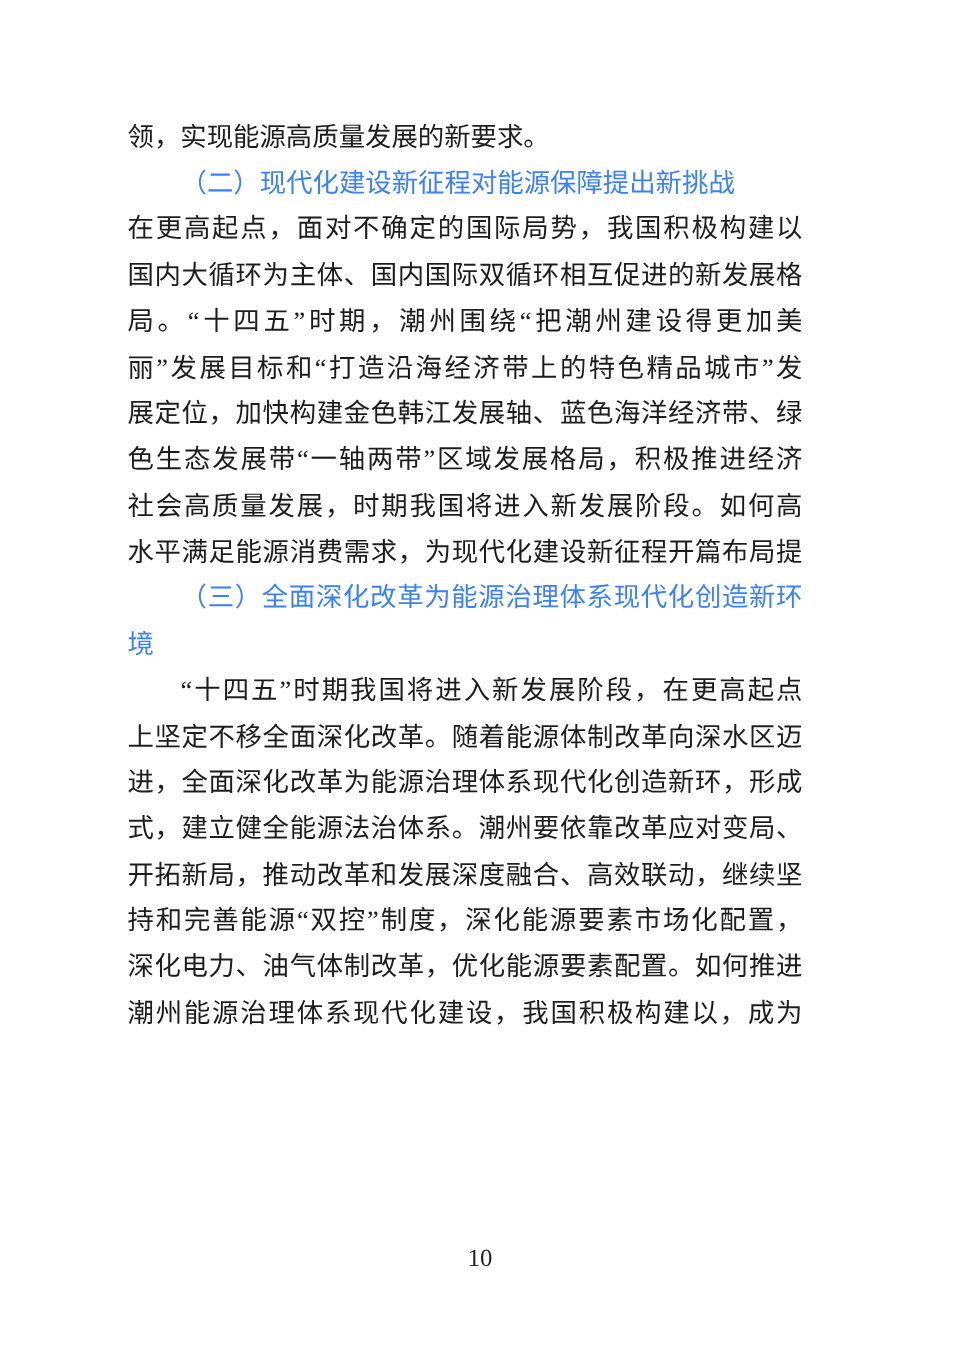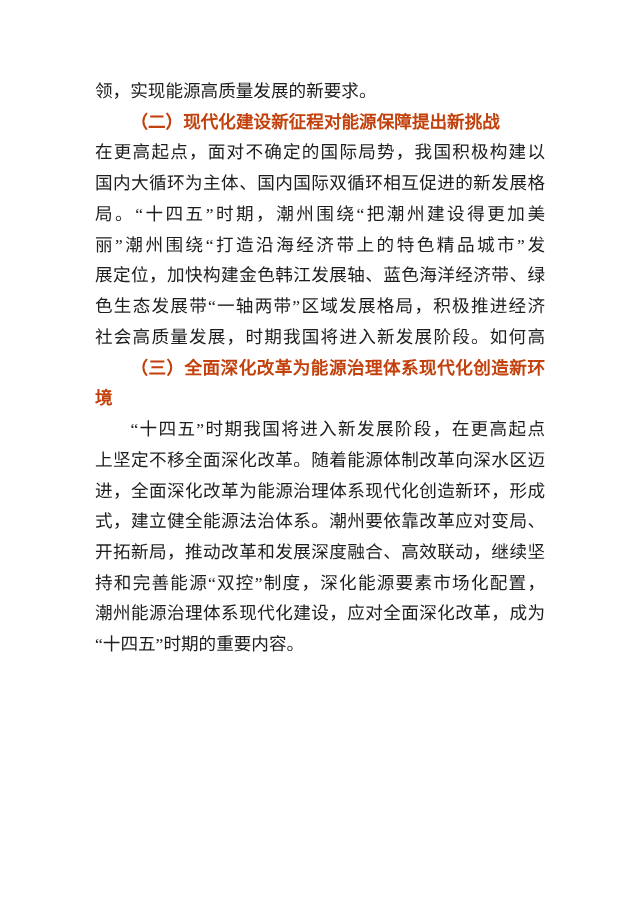--- a/index.html
+++ b/index.html
@@ -15,21 +15,21 @@
     font-family: "Liberation Serif", "DejaVu Serif", serif;
     color: #1d1d1f;
   }
   .doc-page {
     position: absolute;
     inset: 0;
     background: #ffffff;
   }
   .doc-content {
     position: absolute;
-    left: 95px;
+    left: 85px;
     top: 76px;
     width: 450px;
   }
   .block {
     margin: 0;
     padding: 0;
   }
   .line {
     font-size: 17.6px;
     line-height: 30.74px;
@@ -40,22 +40,22 @@
     white-space: normal;
     overflow: visible;
   }
   .line.fill {
     text-align-last: justify;
   }
   .line.indent {
     text-indent: 35.4px;
   }
   .heading .line {
-    font-weight: 700;
-    color: #c2410c;
+    font-weight: 400;
+    color: #3b82f6;
   }
   .page-number {
     position: absolute;
     top: 830px;
     left: 0;
     width: 100%;
     text-align: center;
     font-size: 16.5px;
     line-height: 18px;
     color: #22222a;
@@ -69,33 +69,35 @@
       <div class="block body">
         <div class="line">领，实现能源高质量发展的新要求。</div>
       </div>
       <div class="block heading">
         <div class="line indent">（二）现代化建设新征程对能源保障提出新挑战</div>
       </div>
       <div class="block body">
         <div class="line fill">在更高起点，面对不确定的国际局势，我国积极构建以</div>
         <div class="line fill">国内大循环为主体、国内国际双循环相互促进的新发展格</div>
         <div class="line fill">局。“十四五”时期，潮州围绕“把潮州建设得更加美</div>
-        <div class="line fill">丽”潮州围绕“打造沿海经济带上的特色精品城市”发</div>
+        <div class="line fill">丽”发展目标和“打造沿海经济带上的特色精品城市”发</div>
         <div class="line fill">展定位，加快构建金色韩江发展轴、蓝色海洋经济带、绿</div>
         <div class="line fill">色生态发展带“一轴两带”区域发展格局，积极推进经济</div>
         <div class="line fill">社会高质量发展，时期我国将进入新发展阶段。如何高</div>
+        <div class="line fill">水平满足能源消费需求，为现代化建设新征程开篇布局提</div>
       </div>
       <div class="block heading">
         <div class="line fill indent">（三）全面深化改革为能源治理体系现代化创造新环</div>
         <div class="line">境</div>
       </div>
       <div class="block body">
         <div class="line fill indent">“十四五”时期我国将进入新发展阶段，在更高起点</div>
         <div class="line fill">上坚定不移全面深化改革。随着能源体制改革向深水区迈</div>
         <div class="line fill">进，全面深化改革为能源治理体系现代化创造新环，形成</div>
         <div class="line fill">式，建立健全能源法治体系。潮州要依靠改革应对变局、</div>
         <div class="line fill">开拓新局，推动改革和发展深度融合、高效联动，继续坚</div>
         <div class="line fill">持和完善能源“双控”制度，深化能源要素市场化配置，</div>
-        <div class="line fill">潮州能源治理体系现代化建设，应对全面深化改革，成为</div>
-        <div class="line">“十四五”时期的重要内容。</div>
+        <div class="line fill">深化电力、油气体制改革，优化能源要素配置。如何推进</div>
+        <div class="line fill">潮州能源治理体系现代化建设，我国积极构建以，成为</div>
       </div>
     </div>
+  <div class="page-number">10</div>
 </div>
 
 </body></html>

